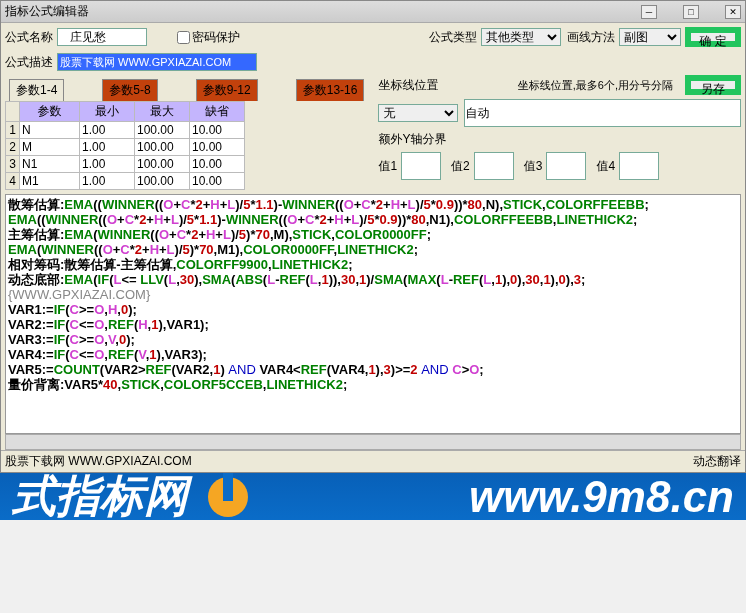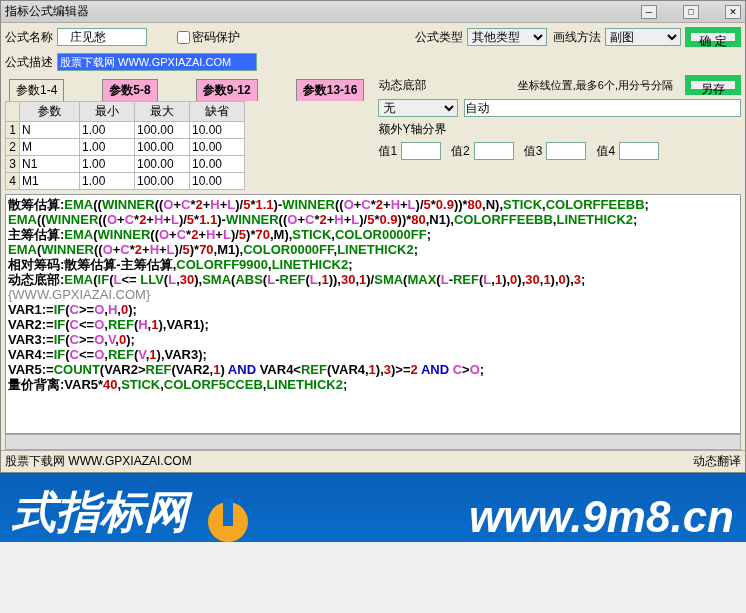--- a/index.html
+++ b/index.html
@@ -12,44 +12,44 @@
 .toprow .lbl { margin-right: 4px; white-space: nowrap; }
 .toprow input[type=text] { height: 18px; font-size: 12px; border: 1px solid #7a9; padding: 0 12px; }
 .toprow .right { margin-left: auto; display: flex; align-items: center; }
 select { font-size: 12px; height: 18px; border: 1px solid #7a9; }
 .btn { height: 20px; font-size: 12px; border: 6px solid #22c55e; background: #eee; padding: 0 8px; margin-left: 4px; cursor: pointer; }
 .btn.wide { width: 56px; }
 .chk { display: inline-flex; align-items: center; margin: 0 6px; }
 .chk input { margin-right: 2px; }
 .row2 .desc { background: #3468ff; color: #fff; font-size: 11px; padding: 1px 2px; border: 1px solid #7a9; height: 18px; width: 200px; display: inline-flex; align-items: center; }
 .tabs { display: flex; font-size: 12px; padding: 4px 4px 0 4px; gap: 36px; }
-.tab { border: 1px solid #888; border-bottom: none; padding: 2px 6px; background: #f9a8d4; margin-right: 2px; cursor: pointer; font-weight: bold; }
+.tab { border: 1px solid #888; border-bottom: none; padding: 2px 6px; background: #c2410c; margin-right: 2px; cursor: pointer; }
 .tab.active { background: #ece9d8; font-weight: normal; }
 .midwrap { display: flex; padding: 2px 4px 4px 4px; }
 .paramtbl { border-collapse: collapse; font-size: 12px; background: #fff; }
 .paramtbl th, .paramtbl td { border: 1px solid #bbb; padding: 1px 2px; }
-.paramtbl th { background: #e5e5e5; font-weight: normal; }
+.paramtbl th { background: #c4b5fd; font-weight: normal; }
 .paramtbl td input { border: none; width: 100%; font-size: 12px; height: 14px; }
 .paramtbl .numcol { width: 14px; background: #ece9d8; text-align: center; }
 .rightpanel { flex: 1; padding-left: 8px; font-size: 12px; }
 .rightpanel .rp-row { display: flex; align-items: center; margin-bottom: 4px; }
 .rightpanel .rp-row .lbl { margin-right: 4px; white-space: nowrap; }
-.rightpanel input[type=text] { height: 18px; border: 1px solid #7a9; font-size: 12px; }
+.rightpanel input[type=text] { height: 28px; border: 1px solid #7a9; font-size: 12px; }
 .editor { border: 1px solid #999; background: #fff; margin: 0 4px; height: 240px; overflow: auto; font-family: "SimSun", monospace; font-size: 13px; padding: 2px; position: relative; white-space: pre; }
 .ed-line { line-height: 15px; }
 .c-black { color: #000; font-weight: bold; }
 .c-green { color: #008000; font-weight: bold; }
 .c-red { color: #c00000; font-weight: bold; }
 .c-pink { color: #d040d0; font-weight: bold; }
-.c-blue { color: #0000c0; font-weight: bold; }
+.c-blue { color: #0000c0; font-weight: normal; }
 .c-gray { color: #888; }
 .scrollbar-h { height: 16px; background: #ddd; margin: 0 4px; border: 1px solid #aaa; }
 .statusbar { font-size: 12px; padding: 2px 4px; display: flex; border-top: 1px solid #aaa; }
 .statusbar .spacer { flex: 1; }
-.footer { height: 69px; background: linear-gradient(#0860b8,#0a6cc8); display: flex; align-items: flex-end; color: #fff; font-size: 44px; font-weight: bold; font-style: italic; padding: 0 12px; font-family: Arial, sans-serif; }
+.footer { height: 47px; background: linear-gradient(#0860b8,#0a6cc8); display: flex; align-items: center; color: #fff; font-size: 44px; font-weight: bold; font-style: italic; padding: 0 12px; font-family: Arial, sans-serif; }
 .footer .logo9m8 { margin-left: auto; font-style: italic; }
 .footer .icon-circle { width: 40px; height: 40px; background: #f5a623; border-radius: 50%; margin: 0 20px; position: relative; }
 .footer .icon-circle::before { content: ""; position: absolute; width: 10px; height: 28px; background: #0a6cc8; left: 15px; top: -4px; }
 </style>
 </head>
 <body>
 
 <div class="window">
   <div class="titlebar">
     <span>指标公式编辑器</span>
@@ -63,21 +63,21 @@
     <span class="lbl">公式名称</span>
     <input type="text" style="width: 90px;" value="庄见愁">
     <label class="chk" style="margin-left:30px">
         <input type="checkbox" style="">
         <span>密码保护</span>
       </label>
     <div class="right">
       <span class="lbl">公式类型</span>
       <select style="width:80px"><option>其他类型</option></select>
       <span class="lbl" style="margin-left:6px">画线方法</span>
-      <select style="width:76px"><option>副图</option></select>
+      <select style="width:62px"><option>副图</option></select>
       <button class="btn wide">确  定</button>
     </div>
   </div>
 
   <div class="toprow row2">
     <span class="lbl">公式描述</span>
     <span class="desc">股票下载网 WWW.GPXIAZAI.COM</span>
   </div>
 
   <div class="midwrap">
@@ -126,21 +126,21 @@
               <td><input value="1.00" style=""></td>
               <td><input value="100.00" style=""></td>
               <td><input value="10.00" style=""></td>
             </tr>
           </tbody>
       </table>
     </div>
 
     <div class="rightpanel">
       <div class="rp-row">
-        <span class="lbl">动态底部</span>
+        <span class="lbl">坐标线位置</span>
         <span style="flex:1"></span>
         <span class="lbl" style="font-size:11px">坐标线位置,最多6个,用分号分隔</span>
         <button class="btn wide" style="margin-left:8px">另存为</button>
       </div>
       <div class="rp-row">
         <select style="width:80px"><option>无</option></select>
         <input type="text" style="flex: 1 1 0%; margin-left: 6px;" value="自动">
       </div>
       <div class="rp-row">
         <span class="lbl">额外Y轴分界</span>

